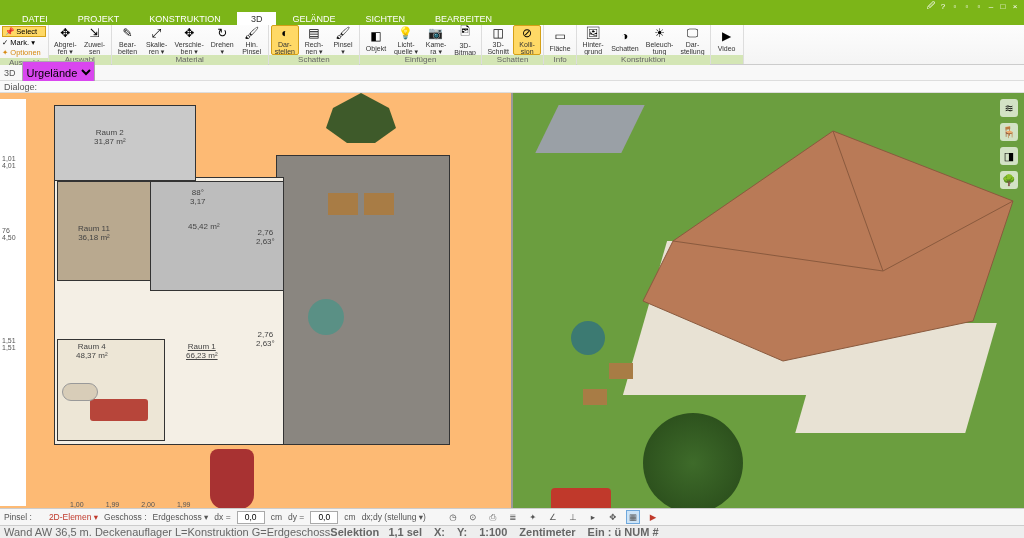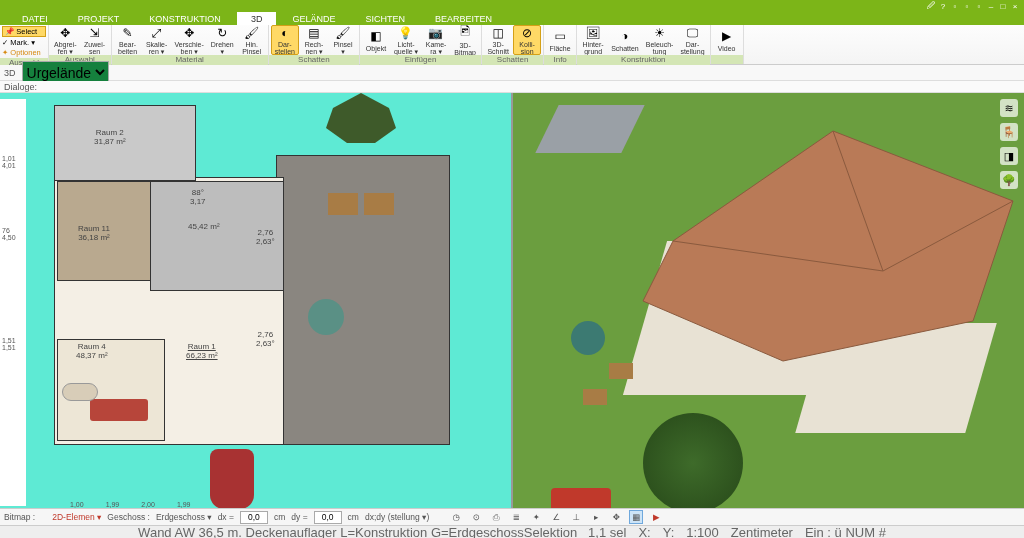--- a/index.html
+++ b/index.html
@@ -21,48 +21,48 @@
 .ribbon-btn { display: flex; flex-direction: column; align-items: center; justify-content: center; padding: 1px 3px; cursor: pointer; min-width: 28px; height: 30px; border-radius: 2px; }
 .ribbon-btn.highlighted { background: #ffd966; border: 1px solid #d4a017; }
 .ribbon-btn .ico { width: 16px; height: 16px; display: flex; align-items: center; justify-content: center; font-size: 12px; }
 .ribbon-btn .lbl { font-size: 7px; color: #333; line-height: 1; text-align: center; white-space: pre; margin-top: 1px; }
 .ribbon-label { font-size: 8px; color: #666; text-align: center; background: #d4e6b5; padding: 0 2px; height: 10px; line-height: 10px; }
 .ribbon-left { width: 48px; padding: 1px 2px; display: flex; flex-direction: column; justify-content: center; gap: 1px; }
 .ribbon-left .mini { font-size: 7.5px; display: flex; align-items: center; gap: 2px; cursor: pointer; }
 
 
 .subbar { height: 16px; background: #f8f8f8; border-bottom: 1px solid #ddd; display: flex; align-items: center; padding: 0 4px; gap: 6px; font-size: 9px; color: #555; }
-.subbar select { font-size: 14px; height: 23px; border: 1px solid #aaa; background: #15803d; }
+.subbar select { font-size: 11px; height: 23px; border: 1px solid #aaa; background: #d946ef; }
 .dialoge { height: 12px; background: #fafafa; border-bottom: 1px solid #ddd; padding: 0 4px; font-size: 9px; color: #555; display: flex; align-items: center; }
 
 
 .main { flex: 1; display: flex; position: relative; background: #fff; }
-.view2d { flex: 1; background: #5eead4; position: relative; border-right: 2px solid #999; overflow: hidden; }
+.view2d { flex: 1; background: #fdba74; position: relative; border-right: 2px solid #999; overflow: hidden; }
 .view3d { flex: 1; background: #6b9e3f; position: relative; overflow: hidden; }
 
 
 .plan { position: absolute; inset: 6px 2px 2px 30px; }
 .ruler-v { position: absolute; left: 0; top: 6px; bottom: 2px; width: 26px; background: #fff; font-size: 7px; color: #555; }
 .ruler-v .tick { position: absolute; left: 2px; }
 .box { position: absolute; border: 1.5px solid #333; }
 .room-lbl { position: absolute; font-size: 8px; color: #444; text-align: center; line-height: 1.1; }
 .wall { position: absolute; background: #e8e2d4; }
 
 .sidebar3d { position: absolute; right: 4px; top: 6px; width: 20px; display: flex; flex-direction: column; gap: 6px; }
 .sidebar3d .sb { width: 18px; height: 18px; background: rgba(255,255,255,0.7); border-radius: 3px; display: flex; align-items: center; justify-content: center; font-size: 11px; cursor: pointer; }
 
 
 .bottombar { height: 17px; background: #f6f6f6; border-top: 1px solid #ccc; display: flex; align-items: center; padding: 0 4px; gap: 6px; font-size: 8.5px; color: #555; }
 .bottombar select, .bottombar input { font-size: 8.5px; height: 13px; border: 1px solid #aaa; }
 .bottombar input { width: 28px; text-align: center; }
 .bottombar .tbtn { width: 14px; height: 14px; display: inline-flex; align-items: center; justify-content: center; cursor: pointer; border: 1px solid transparent; }
 
 
-.statusbar { height: 13px; background: #eee; border-top: 1px solid #ccc; display: flex; align-items: center; padding: 0 4px; font-size: 13px; color: #666; justify-content: center; }
-.statusbar .seg { display: flex; gap: 12px; }
+.statusbar { height: 13px; background: #eee; border-top: 1px solid #ccc; display: flex; align-items: center; padding: 0 4px; font-size: 11px; color: #666; justify-content: flex-start; }
+.statusbar .seg { display: flex; gap: 12px; font-weight: bold; }
 .red { color: #c0392b; margin-left: 11px; }
 </style>
 </head>
 <body>
 
 <div class="titlebar">
   <span>🖉</span>
   <span>?</span>
   <span>▫</span>
   <span>▫</span>
@@ -328,21 +328,21 @@
     <div class="sidebar3d">
       <div class="sb">≋</div>
       <div class="sb">🪑</div>
       <div class="sb">◨</div>
       <div class="sb" style="color:#2e7d32;">🌳</div>
     </div>
   </div>
 </div>
 
 <div class="bottombar">
-  <span>Bitmap :</span>
+  <span>Pinsel :</span>
   <span class="red">2D-Elemen ▾</span>
   <span>Geschoss :</span>
   <span>Erdgeschoss ▾</span>
   <span>dx =</span>
   <input value="0,0" style="">
   <span>cm</span>
   <span>dy =</span>
   <input value="0,0" style="">
   <span>cm</span>
   <span>dx;dy (stellung ▾)</span>

